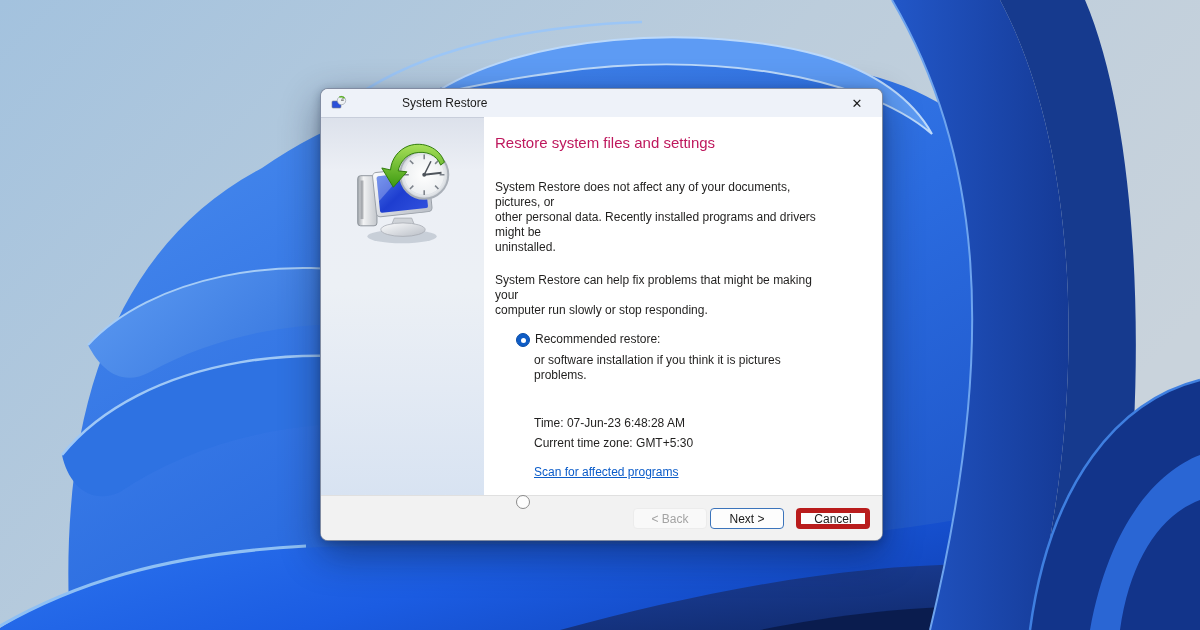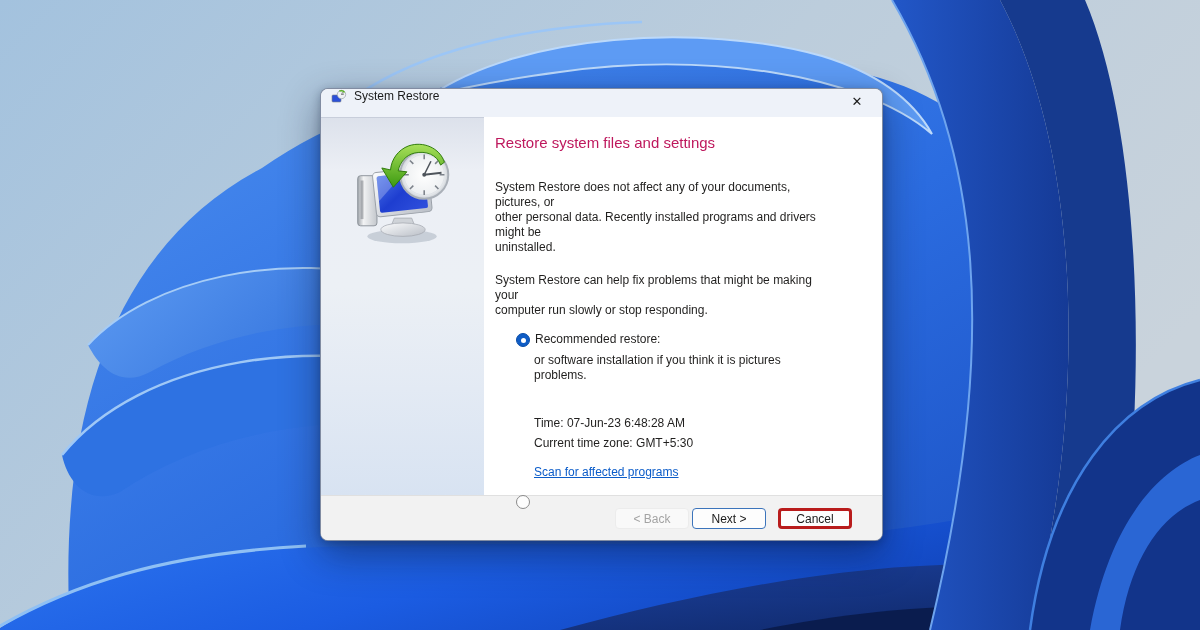--- a/index.html
+++ b/index.html
@@ -11,21 +11,21 @@
   .window {
     position:absolute; left:320px; top:88px; width:563px; height:453px;
     background:#ffffff; border-radius:8px; z-index:10;
     border:1px solid rgba(25,45,85,.55);
     box-shadow:0 14px 38px rgba(8,18,45,.45), 0 2px 8px rgba(8,18,45,.28);
     display:flex; flex-direction:column; overflow:hidden;
   }
 
   .titlebar {
     height:28px; background:#eef2f9; flex:0 0 auto;
-    display:flex; padding:0 10px;
+    display:flex; align-items:center; padding:0 10px;gap:48px;
   }
   .titlebar .app-icon { width:16px; height:16px; margin-right:7px; flex:0 0 auto; }
   .titlebar .title { font-size:12px; color:#1b1b1b; }
   .close-btn {
     margin-left:auto; width:30px; height:24px; display:flex; align-items:center;
     justify-content:center; font-size:13px; color:#1b1b1b; cursor:default;
   }
 
   .main-row { flex:1 1 auto; display:flex; min-height:0; }
 
@@ -65,30 +65,30 @@
   .detail-line.desc { margin-top:6px; }
   .detail-line.tz   { margin-top:5px; }
   .scan-link {
     display:inline-block; margin-left:39px; margin-top:14px;
     color:#0b5cc9; text-decoration:underline; cursor:pointer;
   }
 
   .footer {
     flex:0 0 auto; height:45px; background:#f2f2f2; border-top:1px solid #e0e0e0;
     display:flex; align-items:flex-start; justify-content:flex-end;
-    padding:12px 30px 0 0;
+    padding:12px 12px 0 0;
   }
   .btn {
     width:74px; height:21px; border-radius:4px; font-size:12px;
     display:flex; align-items:center; justify-content:center;
     font-family:"Liberation Sans","DejaVu Sans",sans-serif;
   }
   .btn-back { background:#f9f9f9; border:1px solid #ececec; color:#a3a3a3; }
   .btn-next { background:#fdfdfd; border:1px solid #3c74bb; color:#1b1b1b; margin-left:3px; }
-  .btn-cancel { background:#fdfdfd; border:3px solid #b91c1c; color:#1b1b1b; margin-left:12px; }
+  .btn-cancel { background:#fdfdfd; border:5px solid #b91c1c; color:#1b1b1b; margin-left:12px; }
 </style>
 </head>
 <body>
 
 <svg class="wallpaper" viewBox="0 0 1200 630" preserveAspectRatio="none" aria-hidden="true">
   <defs>
     <linearGradient id="bgG" x1="0" y1="0" x2="1" y2="0.5">
       <stop offset="0" stop-color="#a3c2de"></stop>
         <stop offset="0.55" stop-color="#bccddc"></stop>
         <stop offset="1" stop-color="#c9d3dc"></stop>

